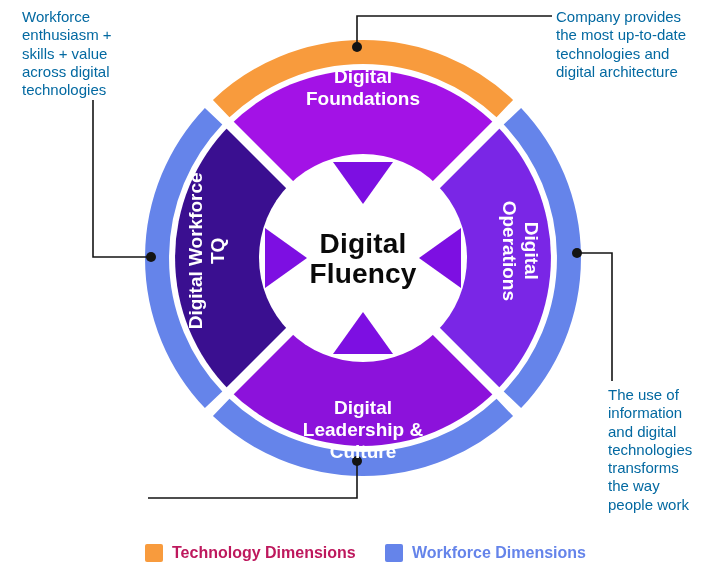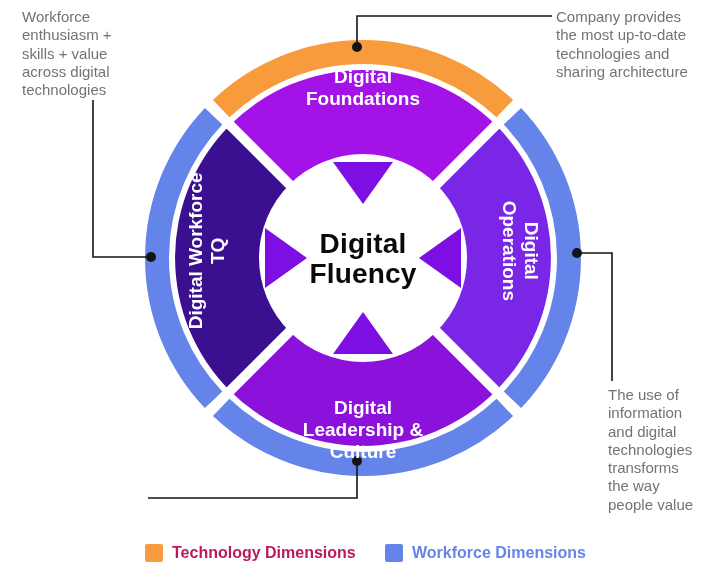--- a/index.html
+++ b/index.html
@@ -6,21 +6,21 @@
   .stage{
     position:relative;width:724px;height:576px;background:#fff;overflow:hidden;
     font-family:"Liberation Sans",sans-serif;
   }
   svg{position:absolute;left:0;top:0;}
   .ring{fill:none;stroke-width:24;}
   .sep{stroke:#fff;stroke-width:10;}
   .connector{fill:none;stroke:#141414;stroke-width:1.6;}
   .dot{fill:#141414;}
   .note{
-    position:absolute;font-size:15px;line-height:1.22;color:#737373;
+    position:absolute;font-size:15px;line-height:1.22;color:#0369a1;
     white-space:pre-line;font-weight:400;
   }
   .qlabel{
     position:absolute;color:#fff;font-weight:700;font-size:19px;line-height:1.15;
     text-align:center;white-space:pre-line;
   }
   .qlabel-left{left:122px;top:229px;width:170px;transform:rotate(-90deg);transform-origin:center;}
   .qlabel-right{left:435px;top:229px;width:170px;transform:rotate(90deg);transform-origin:center;}
   .qlabel-top{left:253px;top:66px;width:220px;}
   .qlabel-bottom{left:253px;top:397px;width:220px;}
@@ -98,28 +98,28 @@
 Fluency</div>
 
   <div class="note" style="left:22px;top:8px;width:140px;">Workforce
 enthusiasm +
 skills + value
 across digital
 technologies</div>
   <div class="note" style="left:556px;top:8px;width:165px;">Company provides
 the most up-to-date
 technologies and
-sharing architecture</div>
+digital architecture</div>
   <div class="note" style="left:608px;top:386px;width:112px;">The use of
 information
 and digital
 technologies
 transforms
 the way
-people value</div>
+people work</div>
 
   <div class="legend-item t">
     <span class="swatch" style="background-color: rgb(248, 155, 61);"></span>
     <span class="legend-label" style="color: #be185d;">Technology Dimensions</span>
   </div>
   <div class="legend-item w">
     <span class="swatch" style="background-color: rgb(101, 132, 234);"></span>
     <span class="legend-label" style="color: rgb(101, 132, 234);">Workforce Dimensions</span>
   </div>
 

